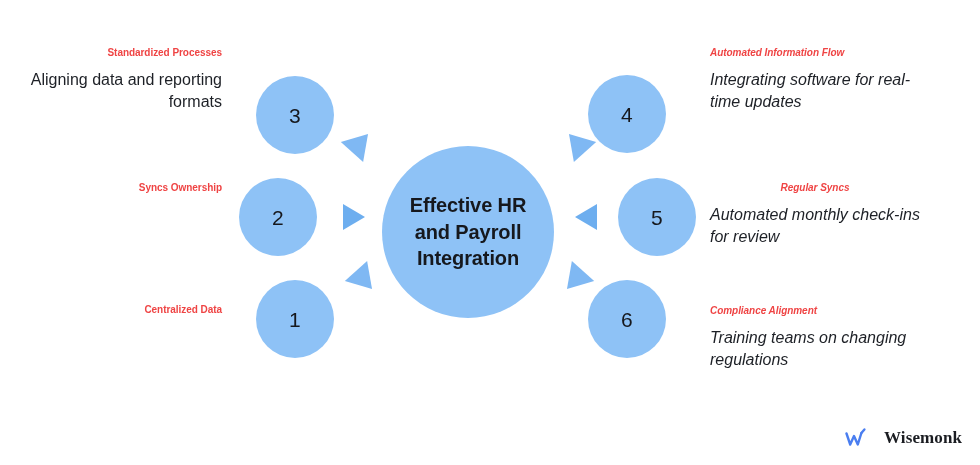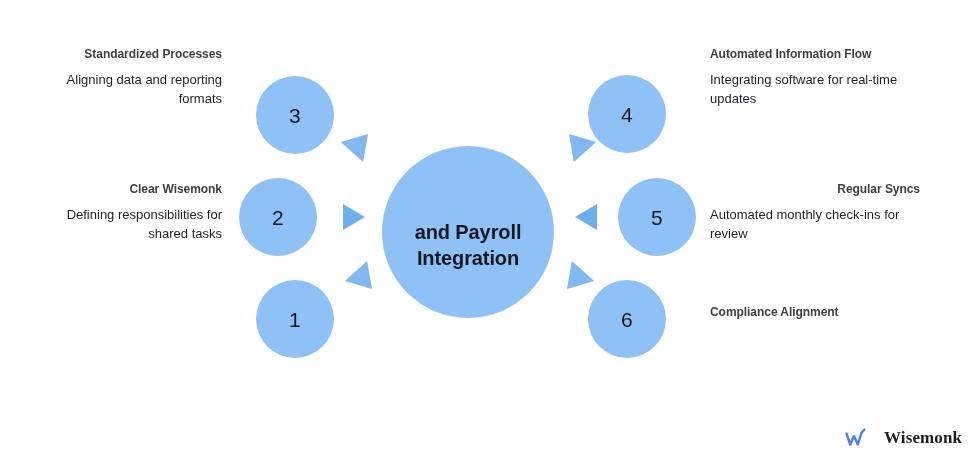--- a/index.html
+++ b/index.html
@@ -69,38 +69,38 @@
   .a-tl{left:345px;top:131px;transform:rotate(42deg);}
   .a-ml{left:343px;top:204px;}
   .a-bl{left:349px;top:268px;transform:rotate(-42deg);}
   .a-tr{left:562px;top:131px;transform:rotate(-42deg);}
   .a-mr{left:575px;top:204px;}
   .a-br{left:560px;top:268px;transform:rotate(42deg);}
 
   
   .label{position:absolute;}
   .label h3{
-    margin:0;font-size:12px;font-weight:700;
-    color:#404040;line-height:1.36;letter-spacing:-0.05px;
+    margin:0;font-size:10px;font-weight:700;
+    color:#ef4444;line-height:1.36;letter-spacing:-0.05px;
   }
   .label p{
-    margin:9px 0 0 0;font-size:13px;font-weight:400;
+    margin:9px 0 0 0;font-size:16px;font-weight:400;
     color:#1d2026;line-height:1.42;
   }
   .left{text-align:right;}
-  .right{text-align:left;}
+  .right{text-align:left;font-style:italic;}
 
   .l-top{left:24px;top:46px;width:198px;}
   .l-mid{left:24px;top:181px;width:198px;}
   .l-bot{left:24px;top:303px;width:198px;}
 
   .r-top{left:710px;top:46px;width:210px;}
   .r-mid{left:710px;top:181px;width:210px;}
   .r-bot{left:710px;top:304px;width:210px;}
-  .r-mid h3{text-align:right;}
+  .r-mid h3{text-align:center;}
   .r-mid p{text-align:left;}
 
   
   .brand{
     position:absolute;right:18px;bottom:16px;
     display:flex;align-items:center;gap:13px;
   }
   .brand .mark{display:block;width:26px;height:22px;}
   .brand .wordmark{
     font-family:"Liberation Serif", serif;
@@ -112,39 +112,40 @@
 <body>
 
 <div class="stage">
 
   <div class="label left l-top">
     <h3>Standardized Processes</h3>
     <p>Aligning data and reporting formats</p>
   </div>
 
   <div class="label left l-mid">
-    <h3>Clear Wisemonk</h3>
-    <p>Defining responsibilities for shared tasks</p>
+    <h3>Syncs Ownership</h3>
   </div>
 
   <div class="label left l-bot">
+    <h3>Centralized Data</h3>
   </div>
 
   <div class="label right r-top">
     <h3>Automated Information Flow</h3>
     <p>Integrating software for real-time updates</p>
   </div>
 
   <div class="label right r-mid">
     <h3>Regular Syncs</h3>
     <p>Automated monthly check-ins for review</p>
   </div>
 
   <div class="label right r-bot">
     <h3>Compliance Alignment</h3>
+    <p>Training teams on changing regulations</p>
   </div>
 
   <div class="node n3">
     <span class="num">3</span>
   </div>
   <div class="node n2">
     <span class="num">2</span>
   </div>
   <div class="node n1">
     <span class="num">1</span>
@@ -161,21 +162,21 @@
 
   <div class="arrow ar-up    a-tl"></div>
   <div class="arrow ar-right a-ml"></div>
   <div class="arrow ar-down  a-bl"></div>
   <div class="arrow ar-up    a-tr"></div>
   <div class="arrow ar-left  a-mr"></div>
   <div class="arrow ar-down  a-br"></div>
 
   <div class="hub">
     <div class="hub-text">
-      <br>
+      <span>Effective HR</span><br>
       <span>and Payroll</span><br>
       <span>Integration</span>
     </div>
   </div>
 
   <div class="brand">
     <svg class="mark" viewBox="0 0 26 22">
       <path d="M1.5 6.5 L5.2 17.5 L9.0 9.0 L12.8 17.5 L16.4 6.0" fill="none" stroke="#4a7ef0" stroke-width="2.4" stroke-linecap="round" stroke-linejoin="round"></path>
       <path d="M16.4 6.0 L19.4 2.5" fill="none" stroke="#4a7ef0" stroke-width="2.4" stroke-linecap="round"></path>
     </svg>

